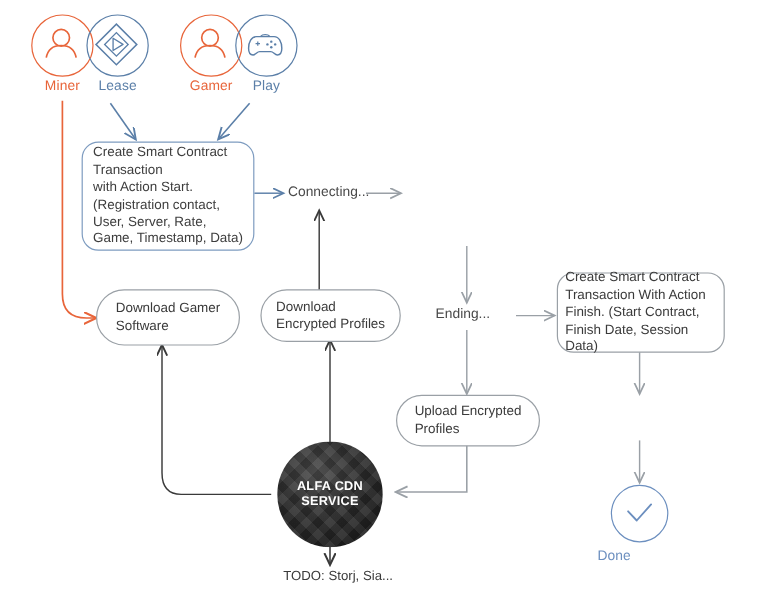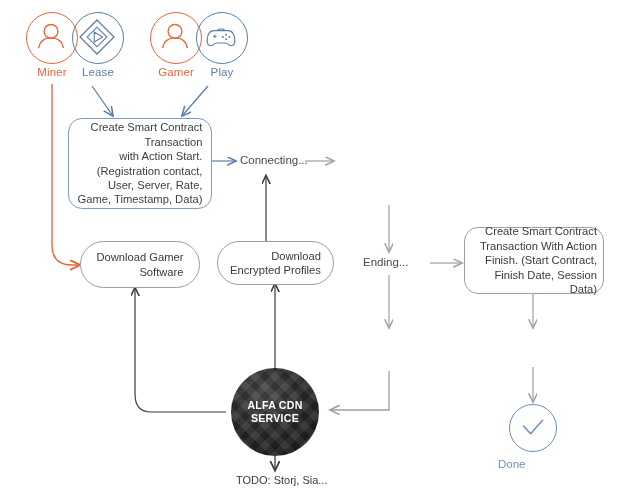--- a/index.html
+++ b/index.html
@@ -45,21 +45,21 @@
   .actor-label.orange { color: #E8653A; }
   .actor-label.blue   { color: #5B7FA8; }
 
   
   .box {
     position: absolute;
     box-sizing: border-box;
     display: flex;
     align-items: center;
     justify-content: center;
-    text-align: right;
+    text-align: left;
     border-radius: 14px;
     background: #ffffff;
     color: #3a3a3a;
     font-size: 11.2px;
     line-height: 14.4px;
     border: 1.2px solid #9aa0a6;
     white-space: pre-line;
     padding: 2px 6px;
   }
   .box.blue-border { border-color: #7E9CC0; color: #3d3d3d; }
@@ -263,20 +263,22 @@
 (Registration contact,
 User, Server, Rate,
 Game, Timestamp, Data)</div>
 
   <div class="box pill" style="left:217px; top:241px; width:117px; height:44px;">Download
 Encrypted Profiles</div>
 
   <div class="box pill" style="left:80px; top:241px; width:120px; height:47px;">Download Gamer
 Software</div>
 
+  <div class="box pill" style="left:330px; top:329px; width:120px; height:43px;">Upload Encrypted
+Profiles</div>
 
   <div class="box" style="left:464px; top:227px; width:140px; height:67px;">Create Smart Contract
 Transaction With Action
 Finish. (Start Contract,
 Finish Date, Session Data)</div>
 
 
   <div class="flowlabel" style="left:240px; top:154px;">Connecting...</div>
   <div class="flowlabel" style="left:363px; top:256px;">Ending...</div>
 

